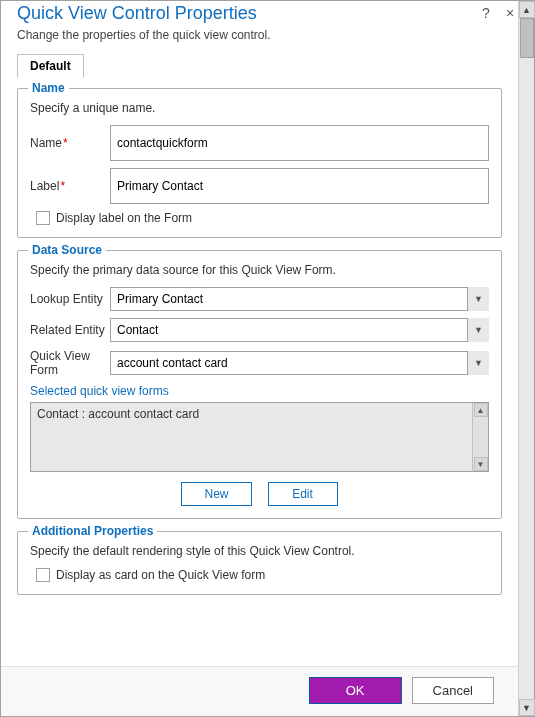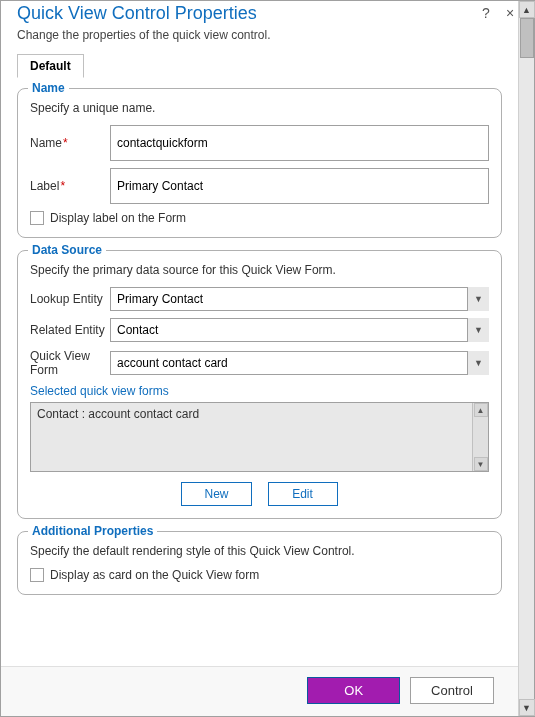--- a/index.html
+++ b/index.html
@@ -111,21 +111,21 @@
       border: 1px solid #c0c0c0;
       border-bottom: 1px solid #fff;
       background: #fff;
       font-size: 12px;
       cursor: pointer;
       position: relative;
       z-index: 1;
     }
     .fieldset {
       border: 1px solid #b0b0b0;
-      border-radius: 8px;
+      border-radius: 2px;
       margin-bottom: 12px;
       padding: 8px 12px 12px 12px;
       position: relative;
     }
     .fieldset-legend {
       position: absolute;
       top: -8px;
       left: 10px;
       background: #fff;
       padding: 0 4px;
@@ -161,20 +161,21 @@
       font-size: 12px;
       height: 36px;
       outline: none;
       background: #fff;
     }
     .checkbox-row {
       display: flex;
       align-items: center;
       margin-top: 4px;
       gap: 6px;
+      margin-left: 6px;
     }
     .checkbox-box {
       width: 14px;
       height: 14px;
       border: 1px solid #a0a0a0;
       background: #fff;
       display: inline-block;
       flex-shrink: 0;
     }
     .checkbox-label {
@@ -401,15 +402,15 @@
       <div class="fieldset-desc">Specify the default rendering style of this Quick View Control.</div>
       <div class="checkbox-row">
         <div class="checkbox-box"></div>
         <span class="checkbox-label">Display as card on the Quick View form</span>
       </div>
     </div>
   </div>
 
   <div class="dialog-footer">
     <button class="btn-primary">OK</button>
-    <button class="btn-cancel">Control</button>
+    <button class="btn-cancel">Cancel</button>
   </div>
 </div>
 
 </body></html>

